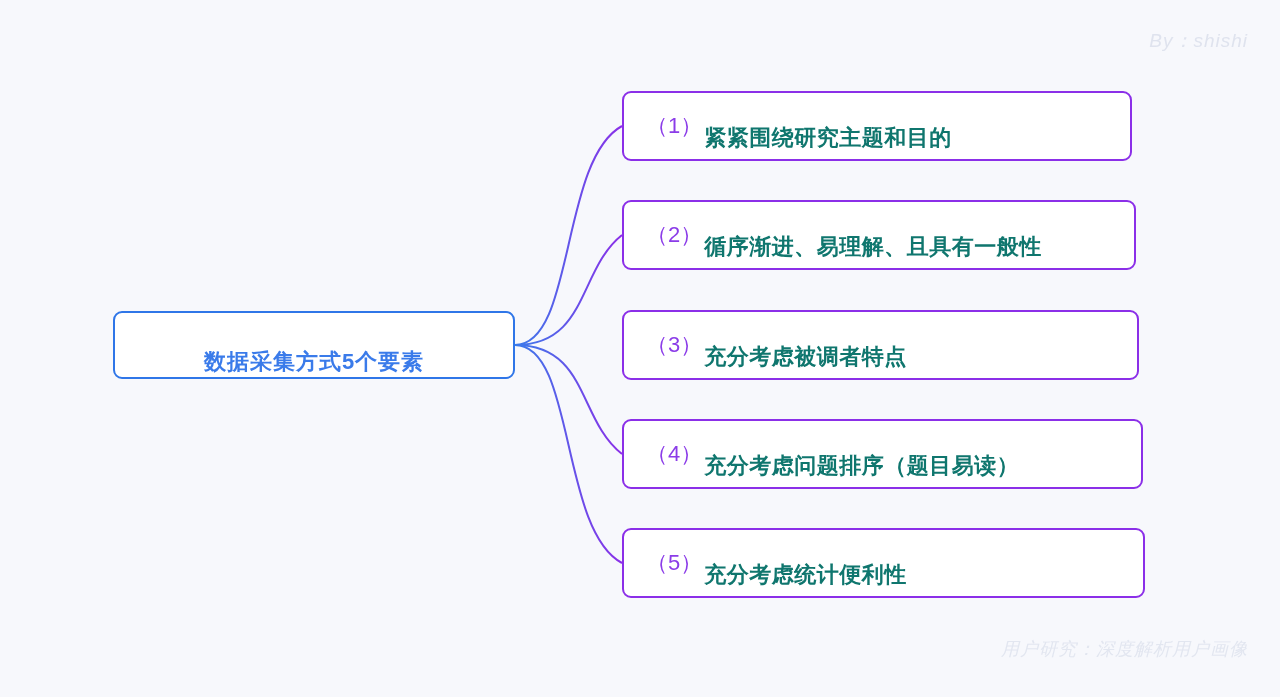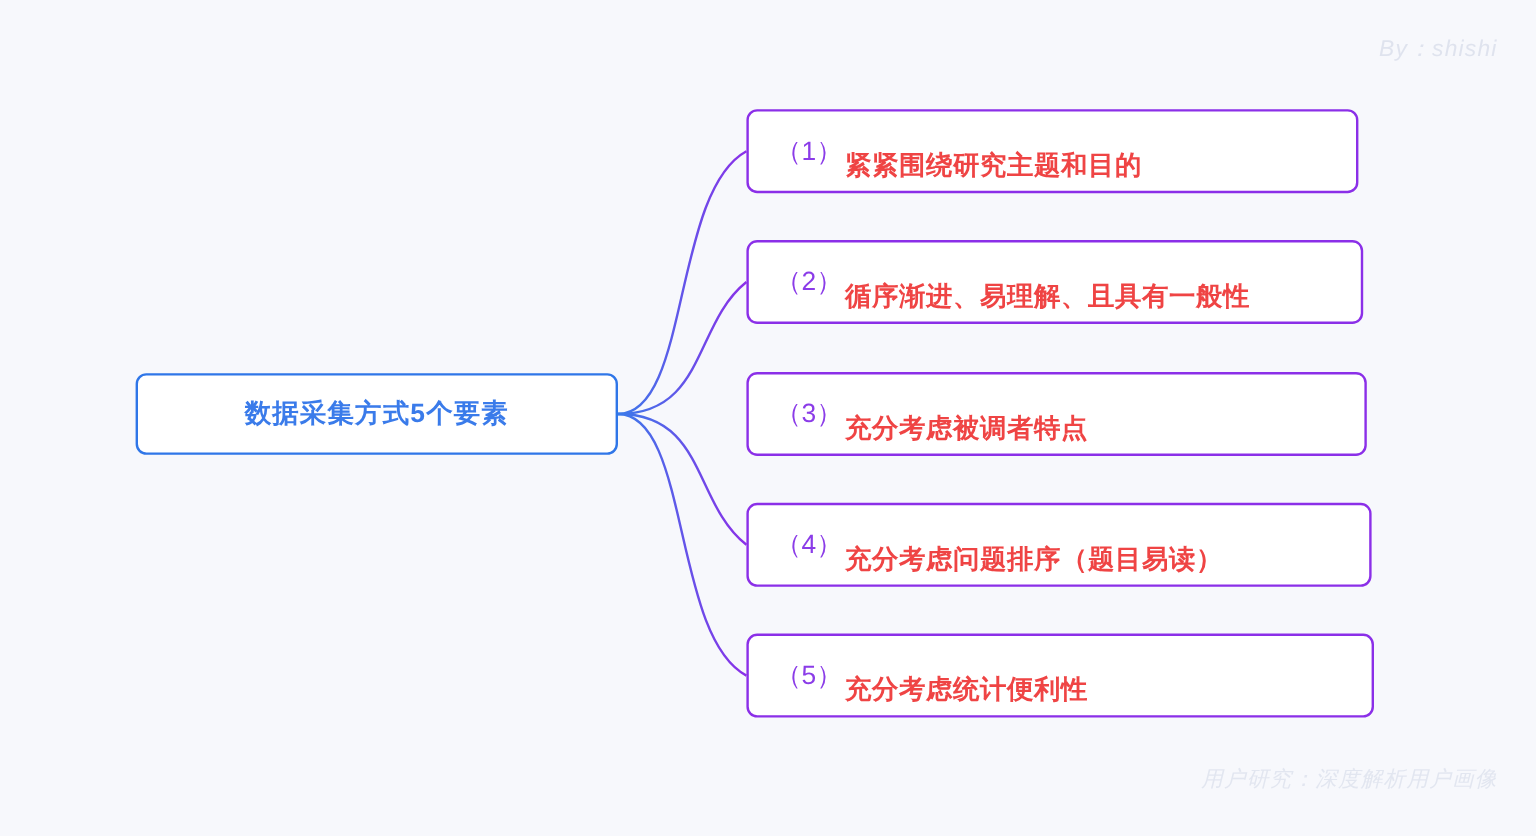--- a/index.html
+++ b/index.html
@@ -59,21 +59,21 @@
   #root-node {
     position: absolute;
     left: 113px;
     top: 311px;
     width: 402px;
     height: 68px;
     background: #ffffff;
     border: 2.5px solid #2f76e8;
     border-radius: 9px;
     display: flex;
-    align-items: center;
+    align-items: flex-end;
     justify-content: center;
     box-sizing: border-box;
   }
   #root-node .root-label {
     color: #3a7bea;
     font-size: 22px;
     font-weight: bold;
     letter-spacing: 1px;
     white-space: nowrap;
   }
@@ -90,21 +90,21 @@
     padding-left: 22px;
   }
   .child-node .child-index {
     color: #8b3ce8;
     font-size: 22px;
     font-weight: normal;
     white-space: nowrap;
     margin-right: 2px;
   }
   .child-node .child-label {
-    color: #ef4444;
+    color: #0f766e;
     font-size: 22px;
     font-weight: bold;
     letter-spacing: 0.5px;
     white-space: nowrap;
     margin-top: 24px;
   }
 
   #child-0 { left: 622px; top: 91px;  width: 510px; height: 70px; }
   #child-1 { left: 622px; top: 200px; width: 514px; height: 70px; }
   #child-2 { left: 622px; top: 310px; width: 517px; height: 70px; }

